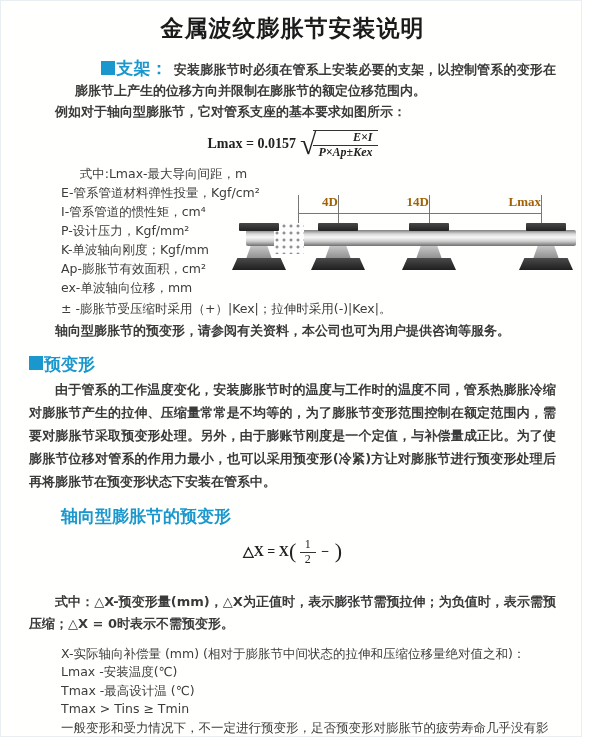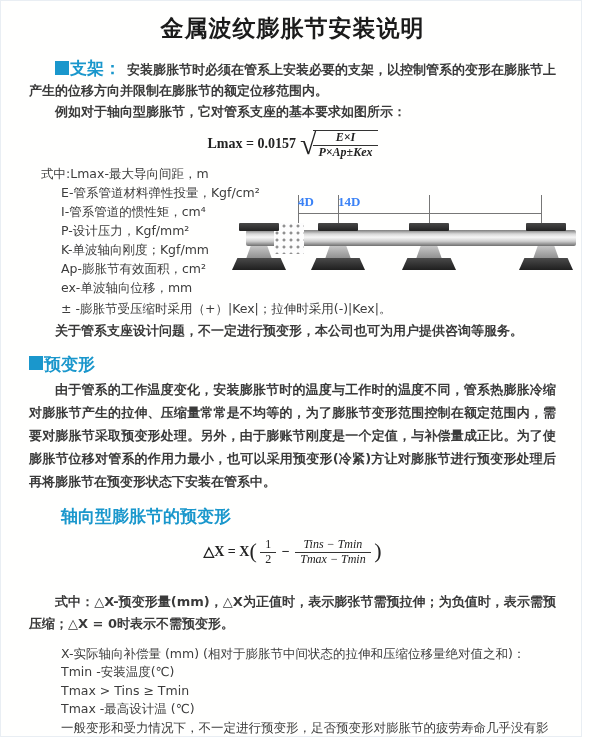--- a/index.html
+++ b/index.html
@@ -61,41 +61,41 @@
   .radical{
     font-size:30px;
     font-weight:400;
     vertical-align:-6px;
     margin:0 -3px 0 4px;
     line-height:0;
   }
   .frac{
     display:inline-block;
     vertical-align:middle;
-    text-align:center;
+    text-align:right;
     font-size:12px;
     line-height:1.15;
   }
   .frac .num{display:block;border-bottom:1px solid #333;padding:0 5px;}
   .frac .den{display:block;padding:0 5px;}
   .root-frac{border-top:1.5px solid #333;}
   .root-frac .num,.root-frac .den{font-style:italic;font-weight:bold;}
   .f-dx{margin:10px 0 24px 0;font-size:14px;}
   .f-dx .it .num,.f-dx .it .den{font-style:italic;}
   .paren{font-size:22px;font-weight:400;vertical-align:-2px;}
   .minus{margin:0 2px;}
   
   .def{
     margin:0 0 0 32px;
     font-size:12.5px;
     line-height:19px;
     font-weight:500;
     color:#3c3c3c;
   }
-  .def.first{margin-left:12px;}
+  .def.first{margin-left:4px;text-align:center;}
   .def-sm{line-height:18.5px;}
   .para23{line-height:23px;}
   
   .diagram{
     position:absolute;
     left:245px;top:192px;
     width:330px;height:100px;
   }
   .dim-line{
     position:absolute;left:52px;top:20px;width:243px;height:0;
@@ -103,25 +103,25 @@
   }
   .tick{
     position:absolute;top:2px;width:1px;height:32px;background:#777;
   }
   .tick.t1{left:52px;}
   .tick.t2{left:92px;}
   .tick.t3{left:183px;}
   .tick.t4{left:295px;}
   .dim-label{
     position:absolute;top:1px;
-    text-align:left;
+    text-align:right;
     font-family:"Liberation Serif",serif;
     font-weight:bold;
     font-size:13px;
-    color:#3b82f6;
+    color:#a16207;
     background:transparent;
   }
   .l-4d{left:52px;width:40px;}
   .l-14d{left:92px;width:91px;}
   .l-lmax{left:183px;width:112px;}
   .pipe{
     position:absolute;left:0;top:37px;width:330px;height:16px;
     background:linear-gradient(to bottom,#7e7e7e 0%,#d9d9d9 25%,#f6f6f6 45%,#cfcfcf 70%,#6f6f6f 100%);
     border-radius:2px;
   }
@@ -152,21 +152,21 @@
     clip-path:polygon(10% 0,90% 0,100% 100%,0 100%);
   }
 </style>
 </head>
 <body>
 
 <div class="page">
 
   <h1 class="title">金属波纹膨胀节安装说明</h1>
 
-  <p class="para bold-para mt14" style="text-indent:2em;">
+  <p class="para bold-para mt14" style="text-indent:2em;margin-left:46px;">
     <span class="sq"></span><span class="sec-head">支架：</span><span>安装膨胀节时必须在管系上安装必要的支架，以控制管系的变形在膨胀节上产生的位移方向并限制在膨胀节的额定位移范围内。</span>
   </p>
 
   <p class="para bold-para indent">例如对于轴向型膨胀节，它对管系支座的基本要求如图所示：</p>
 
   <div class="formula f-lmax">
     <span class="f-b">Lmax = 0.0157</span><span class="radical">√</span><span class="frac root-frac"><span class="num">E×I</span><span class="den">P×Ap±Kex</span></span>
   </div>
 
   <div style="width:265px;margin-top:4px;">
@@ -174,30 +174,31 @@
     <div class="def">E-管系管道材料弹性投量，Kgf/cm²</div>
     <div class="def">I-管系管道的惯性矩，cm⁴</div>
     <div class="def">P-设计压力，Kgf/mm²</div>
     <div class="def">K-单波轴向刚度；Kgf/mm</div>
     <div class="def">Ap-膨胀节有效面积，cm²</div>
     <div class="def">ex-单波轴向位移，mm</div>
   </div>
 
   <div class="def" style="margin-top:2px;">± -膨胀节受压缩时采用（+）|Kex|；拉伸时采用(-)|Kex|。</div>
 
-  <p class="para bold-para indent" style="margin-top:2px;">关于管系支座设计问题，不一定进行预变形，本公司也可为用户提供咨询等服务。</p>
+  <p class="para bold-para indent" style="margin-top:2px;">轴向型膨胀节的预变形，请参阅有关资料，本公司也可为用户提供咨询等服务。</p>
 
   <div class="diagram">
     <div class="dim-line"></div>
     <div class="tick t1"></div>
     <div class="tick t2"></div>
     <div class="tick t3"></div>
     <div class="tick t4"></div>
     <div class="dim-label l-4d">4D</div>
     <div class="dim-label l-14d">14D</div>
+    <div class="dim-label l-lmax">Lmax</div>
     <div class="pipe"></div>
     <div class="bellows"></div>
     <div class="support s1">
       <div class="clamp"></div>
       <div class="pedestal"></div>
       <div class="base"></div>
     </div>
     <div class="support s2">
       <div class="clamp"></div>
       <div class="pedestal"></div>
@@ -220,27 +221,26 @@
   </h2>
 
   <p class="para bold-para indent para23" style="margin-top:2px;">由于管系的工作温度变化，安装膨胀节时的温度与工作时的温度不同，管系热膨胀冷缩对膨胀节产生的拉伸、压缩量常常是不均等的，为了膨胀节变形范围控制在额定范围内，需要对膨胀节采取预变形处理。另外，由于膨账节刚度是一个定值，与补偿量成正比。为了使膨胀节位移对管系的作用力最小，也可以采用预变形(冷紧)方让对膨胀节进行预变形处理后再将膨胀节在预变形状态下安装在管系中。</p>
 
   <h3 class="sec-head2" style="margin-left:32px;">轴向型膨胀节的预变形</h3>
 
   <div class="formula f-dx">
     <span class="f-b">△X = X</span><span class="paren">(</span>
     <span class="frac"><span class="num">1</span><span class="den">2</span></span>
     <span class="f-b minus">−</span>
-    <span class="frac it"><span class="num">Tins − Tmin</span><span class="den">Tmax − Tmin</span></span>
     <span class="paren">)</span>
   </div>
 
   <p class="para bold-para indent" style="line-height:22px;">式中：△X-预变形量(mm)，△X为正值时，表示膨张节需预拉伸；为负值时，表示需预压缩；△X = 0时表示不需预变形。</p>
 
   <div style="margin-top:10px;">
     <div class="def def-sm">X-实际轴向补偿量 (mm) (相对于膨胀节中间状态的拉伸和压缩位移量绝对值之和)：</div>
-    <div class="def def-sm">Tmin -安装温度(℃)</div>
+    <div class="def def-sm">Lmax -安装温度(℃)</div>
+    <div class="def def-sm">Tmax -最高设计温 (℃)</div>
     <div class="def def-sm">Tmax &gt; Tins ≥ Tmin</div>
-    <div class="def def-sm">Tmax -最高设计温 (℃)</div>
     <div class="def def-sm bold-para">一般变形和受力情况下，不一定进行预变形，足否预变形对膨胀节的疲劳寿命几乎没有影响。</div>
   </div>
 
 </div>
 
 </body></html>

